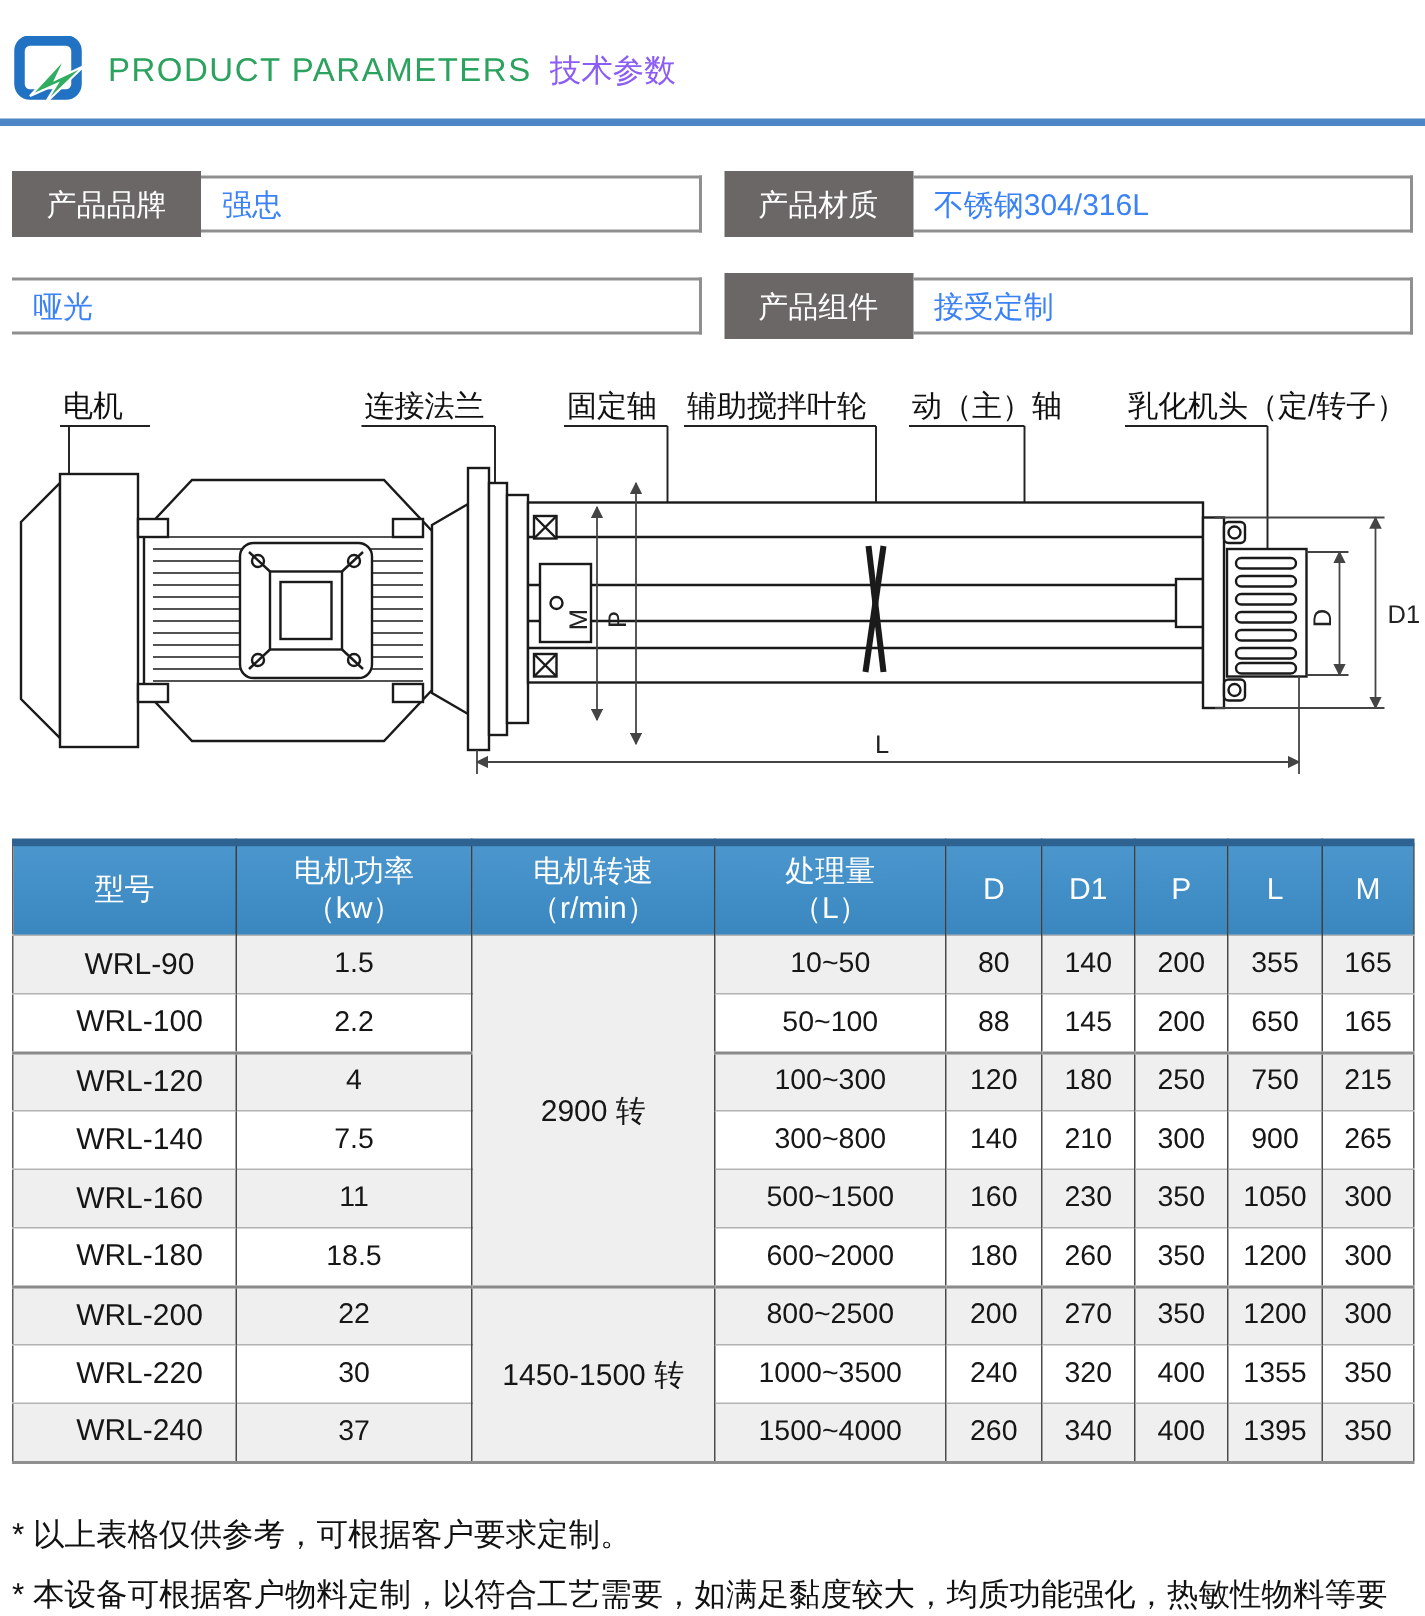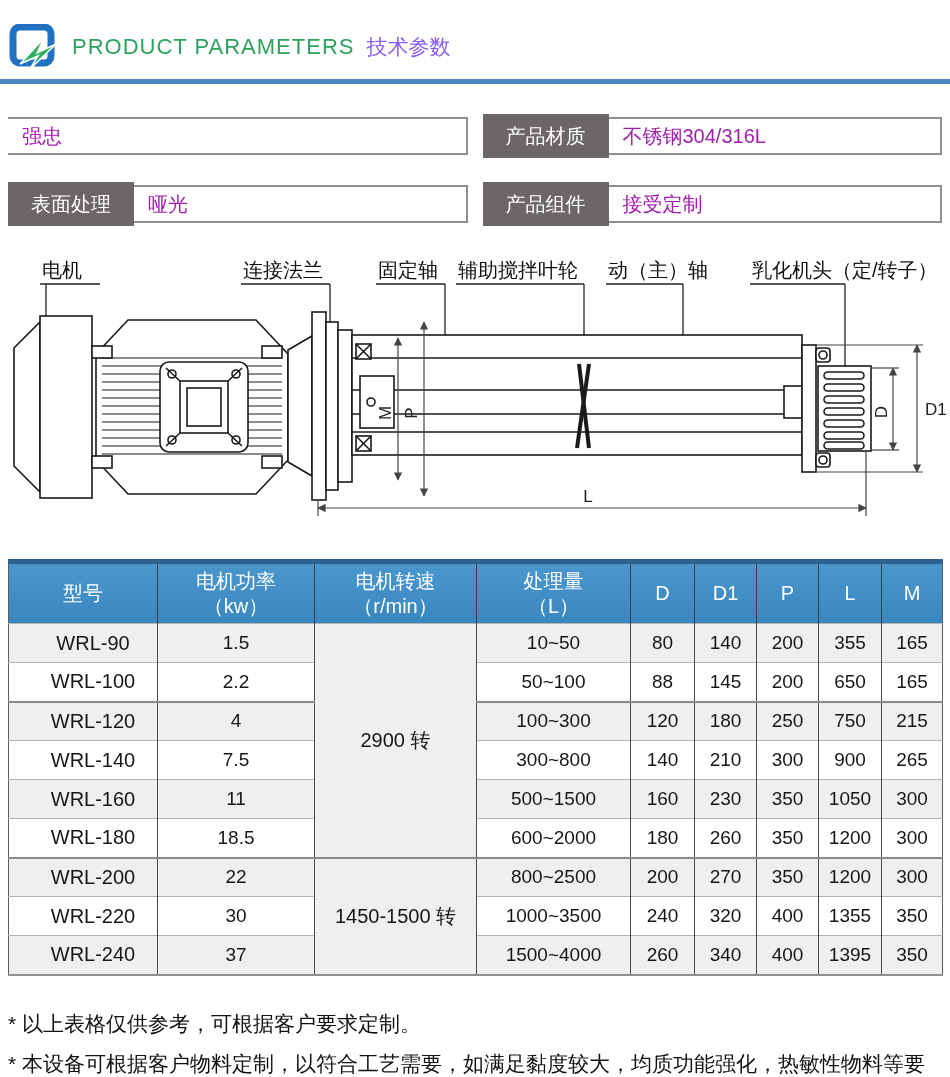--- a/index.html
+++ b/index.html
@@ -13,21 +13,21 @@
   .hdr .t-zh { color:#8b5cf6; font-size:21px; margin-left:12px; }
   .accent { height:5px; background:#4c86c5; margin-top:9px; }
 
   
   .specs { padding:0 8px; margin-top:30px; }
   .spec-row { display:flex; gap:15px; margin-bottom:24px; }
   .spec { display:flex; flex:1; height:44px; }
   .spec-label { width:126px; background:#6b6767; color:#fff; font-size:20px;
                 display:flex; align-items:center; justify-content:center; flex:0 0 auto; }
   .spec-value { flex:1; border:2px solid #8f8f8f; border-left:none; margin:3px 0;
-                display:flex; align-items:center; padding-left:14px; font-size:20px; color:#a21caf; }
+                display:flex; align-items:center; padding-left:14px; font-size:20px; color:#3b82f6; }
 
   
   .diagram { display:block; margin-top:24px; }
   .diagram text { font-family:"Liberation Sans","DejaVu Sans",sans-serif; }
   .lbl { font-size:20px; fill:#111; }
   .dim { font-size:17px; fill:#222; }
   .wm-big { font-size:17px; font-style:italic; font-weight:bold; fill:#c9c9c9; letter-spacing:1px; }
   .wm-sm { font-size:10px; font-style:italic; fill:#d2d2d2; letter-spacing:3px; }
   .wm-r { font-size:9px; fill:#cfcfcf; }
 
@@ -60,30 +60,30 @@
       <polygon points="12,40 36,14 29,29 48,20 22,45 30,32" fill="#2fae62" stroke="#fff" stroke-width="1.5"></polygon>
     </svg>
     <span class="t-en">PRODUCT PARAMETERS</span>
     <span class="t-zh">技术参数</span>
   </div>
   <div class="accent"></div>
 
   <div class="specs">
     <div class="spec-row">
       <div class="spec">
+        <div class="spec-label">产品品牌</div>
         <div class="spec-value">强忠</div>
       </div>
       <div class="spec">
         <div class="spec-label">产品材质</div>
         <div class="spec-value">不锈钢304/316L</div>
       </div>
     </div>
     <div class="spec-row">
       <div class="spec">
-        <div class="spec-label">表面处理</div>
         <div class="spec-value">哑光</div>
       </div>
       <div class="spec">
         <div class="spec-label">产品组件</div>
         <div class="spec-value">接受定制</div>
       </div>
     </div>
   </div>
 
   <svg class="diagram" width="950" height="300" viewBox="0 0 950 300">

